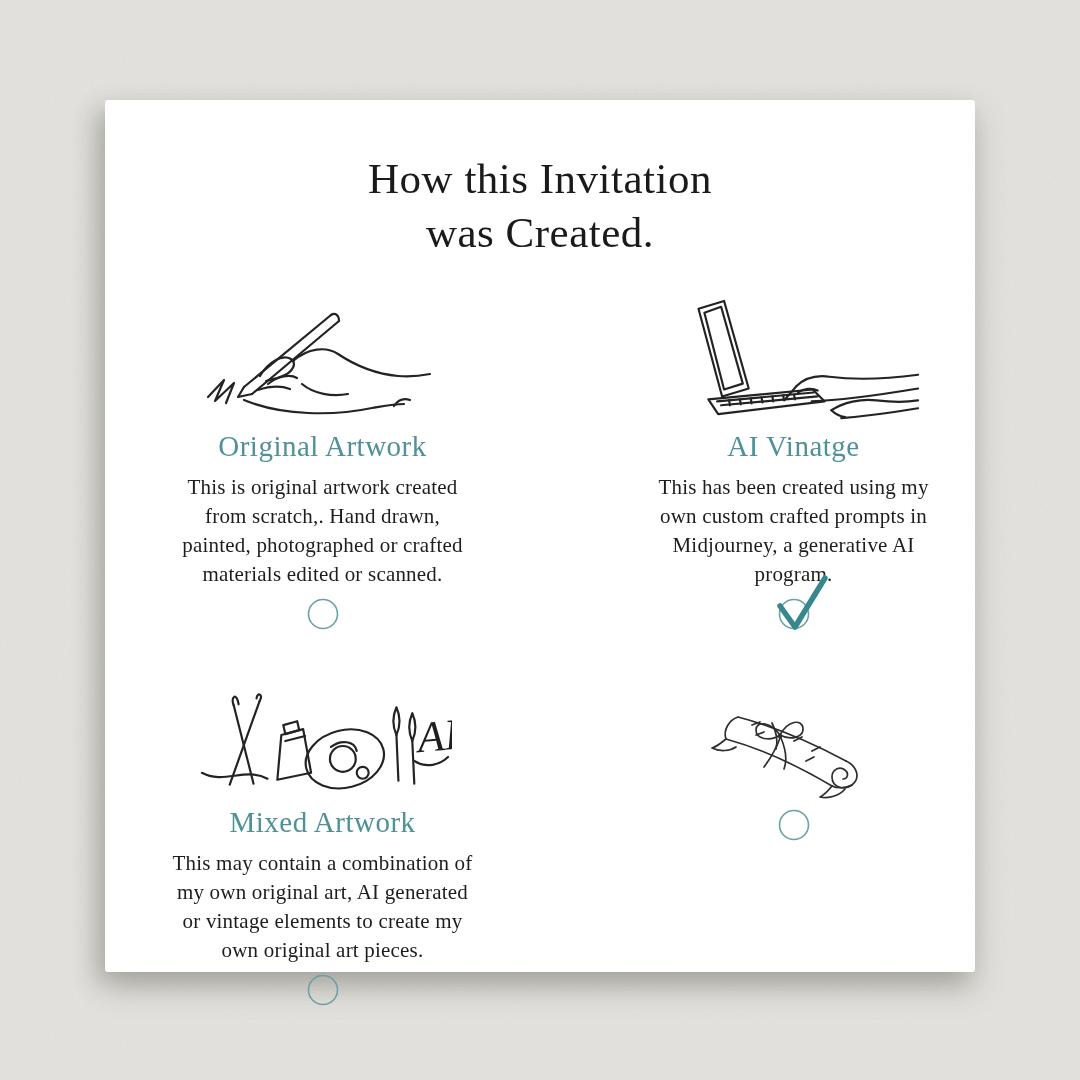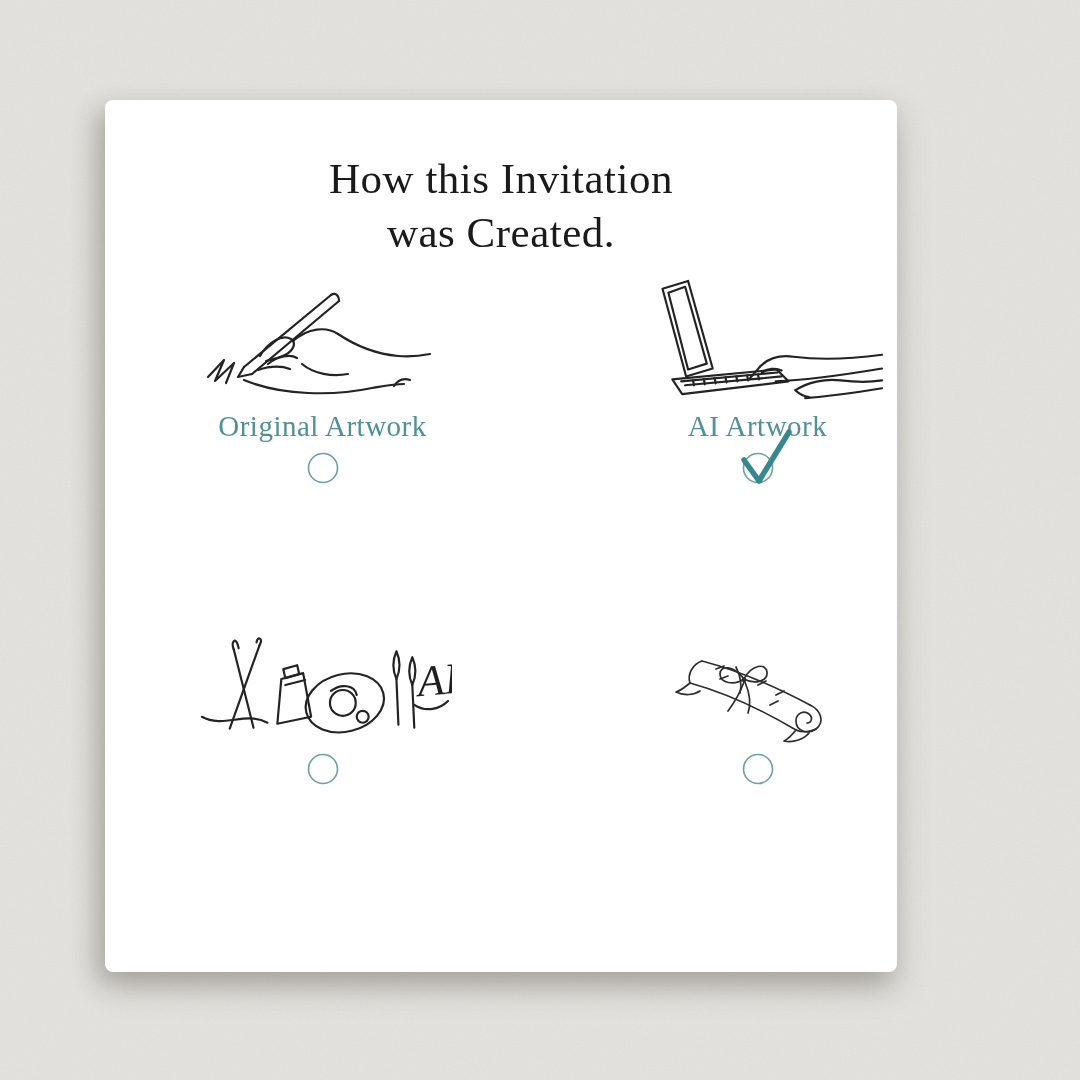--- a/index.html
+++ b/index.html
@@ -9,40 +9,41 @@
     background:#e4e3df;
     font-family:"Liberation Serif","DejaVu Serif",serif;
     overflow:hidden;
   }
   .bg-texture {
     position:absolute; inset:0; width:1080px; height:1080px;
     display:block; pointer-events:none;
   }
   .card {
     position:absolute; left:105px; top:100px;
-    width:792px; height:872px;
+    width:870px; height:872px;
     background:#ffffff;
-    border-radius:8px;
+    border-radius:3px;
     box-shadow:-10px 10px 22px rgba(95,92,84,.25), 0 14px 32px rgba(95,92,84,.30);
     padding-top:52px;
   }
   .title {
     text-align:center;
     font-size:43px;
     line-height:1.26;
     color:#1a1a1a;
     font-weight:normal;
     letter-spacing:.5px;
     white-space:pre-line;
   }
   .grid {
-    position:absolute; left:0; top:176px;
+    position:absolute; left:0; top:196px;
     width:870px;
     display:grid;
     grid-template-columns:435px 435px;
+    gap:36px;
   }
   .quad {
     display:flex; flex-direction:column; align-items:center;
     height:340px;
   }
   .illus {
     height:128px; width:100%;
     display:flex; align-items:flex-end; justify-content:center;
   }
   .illus svg { display:block; }
@@ -107,20 +108,24 @@
             <path d="M70,80 C80,72 92,70 99,74"></path>
             <path d="M60,86 C72,82 84,82 92,85"></path>
             <path d="M95,57 C110,44 128,42 140,50 C158,62 178,70 200,72 C212,73 222,72 232,70"></path>
             <path d="M46,96 C84,112 136,112 174,104 C186,102 196,100 206,100"></path>
             <path d="M196,102 C200,96 206,94 212,96"></path>
             <path d="M104,80 C116,90 134,93 150,90"></path>
           </g>
         </svg>
       </div>
       <h2 class="quad-heading">Original Artwork</h2>
+      <p class="quad-body">This is original artwork created
+from scratch,. Hand drawn,
+painted, photographed or crafted
+materials edited or scanned.</p>
       <div class="checkbox">
         <svg class="circle" width="32" height="32" viewBox="0 0 32 32">
           <circle cx="16" cy="16" r="14.5" fill="none" stroke="#6aa0a6" stroke-width="1.6"></circle>
         </svg>
 
       </div>
     </section>
 
     <section class="quad">
       <div class="illus">
@@ -135,21 +140,25 @@
             <path d="M132,92 C140,84 152,80 166,82 C196,86 226,84 256,80"></path>
             <path d="M132,92 C128,97 124,101 121,105"></path>
             <path d="M134,98 C140,94 148,93 154,96"></path>
             <path d="M148,107 C180,106 220,100 256,94"></path>
             <path d="M168,116 C180,108 198,104 214,106 C230,108 244,108 256,106"></path>
             <path d="M178,124 C204,122 232,118 256,114"></path>
             <path d="M168,116 C172,120 176,122 182,123"></path>
           </g>
         </svg>
       </div>
-      <h2 class="quad-heading">AI Artwork</h2>
+      <h2 class="quad-heading">AI Vinatge</h2>
+      <p class="quad-body">This has been created using my
+own custom crafted prompts in
+Midjourney, a generative AI
+program.</p>
       <div class="checkbox">
         <svg class="circle" width="32" height="32" viewBox="0 0 32 32">
           <circle cx="16" cy="16" r="14.5" fill="none" stroke="#6aa0a6" stroke-width="1.6"></circle>
         </svg>
         <svg class="checkmark" width="52" height="58" viewBox="0 0 52 58" style="display: block;">
           <path d="M4,32 L19,53 L49,4" fill="none" stroke="#37888e" stroke-width="5.5" stroke-linecap="round" stroke-linejoin="round"></path>
         </svg>
       </div>
     </section>
 
@@ -171,20 +180,25 @@
             <circle cx="170" cy="84" r="6"></circle>
             <path d="M204,18 C208,27 208,37 204,46 C200,37 200,27 204,18 Z"></path>
             <path d="M204,46 L206,92"></path>
             <path d="M220,24 C224,33 224,43 220,52 C216,43 216,33 220,24 Z"></path>
             <path d="M220,52 L222,95"></path>
             <path d="M222,72 C234,80 248,76 256,68"></path>
           </g>
           <text x="226" y="62" font-size="44" font-style="italic" font-family="Liberation Serif, serif" fill="#1e1e1e" transform="rotate(-5 240 58)">AI</text>
         </svg>
       </div>
+      <h2 class="quad-heading">Mixed Artwork</h2>
+      <p class="quad-body">This may contain a combination of
+my own original art, AI generated
+or vintage elements to create my
+own original art pieces.</p>
       <div class="checkbox">
         <svg class="circle" width="32" height="32" viewBox="0 0 32 32">
           <circle cx="16" cy="16" r="14.5" fill="none" stroke="#6aa0a6" stroke-width="1.6"></circle>
         </svg>
 
       </div>
     </section>
 
     <section class="quad">
       <div class="illus">

